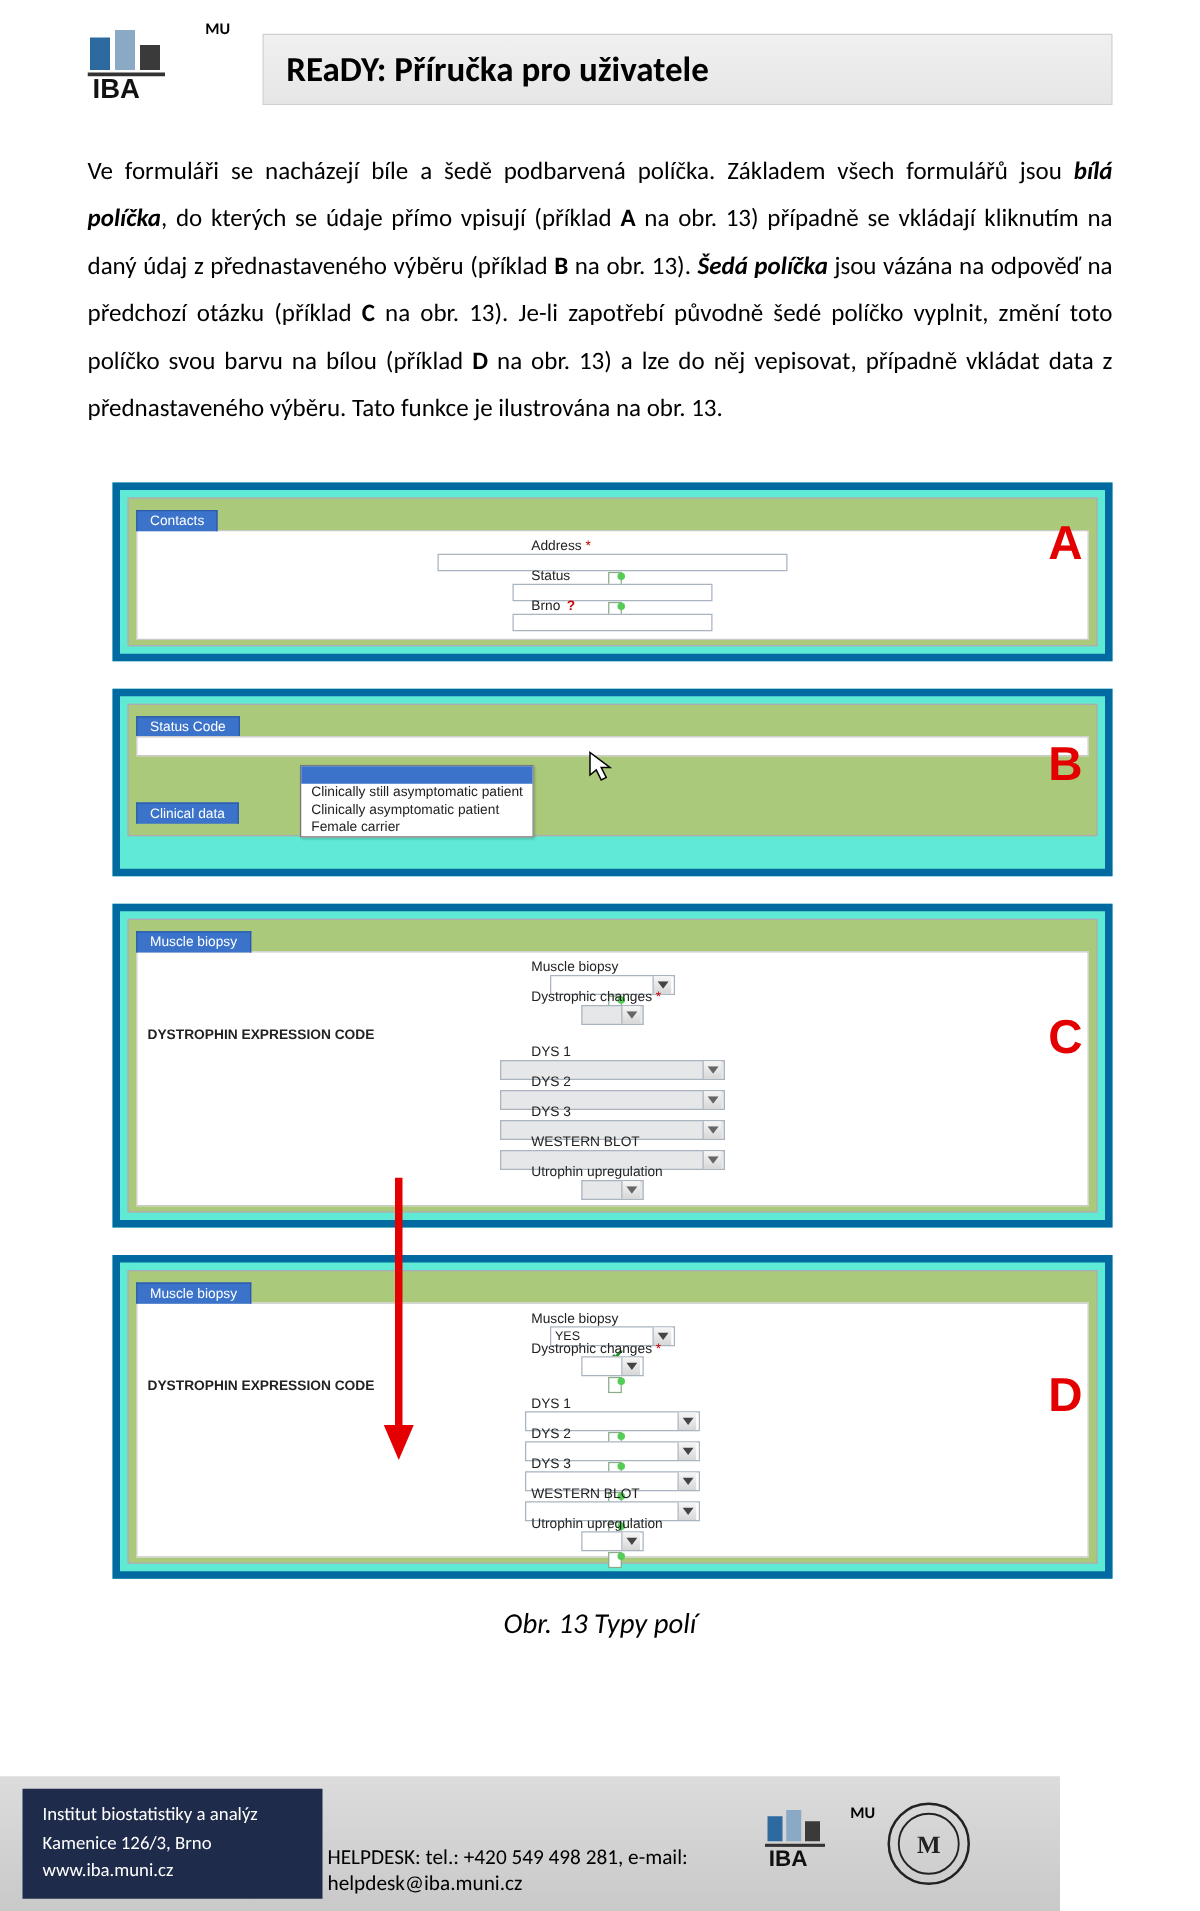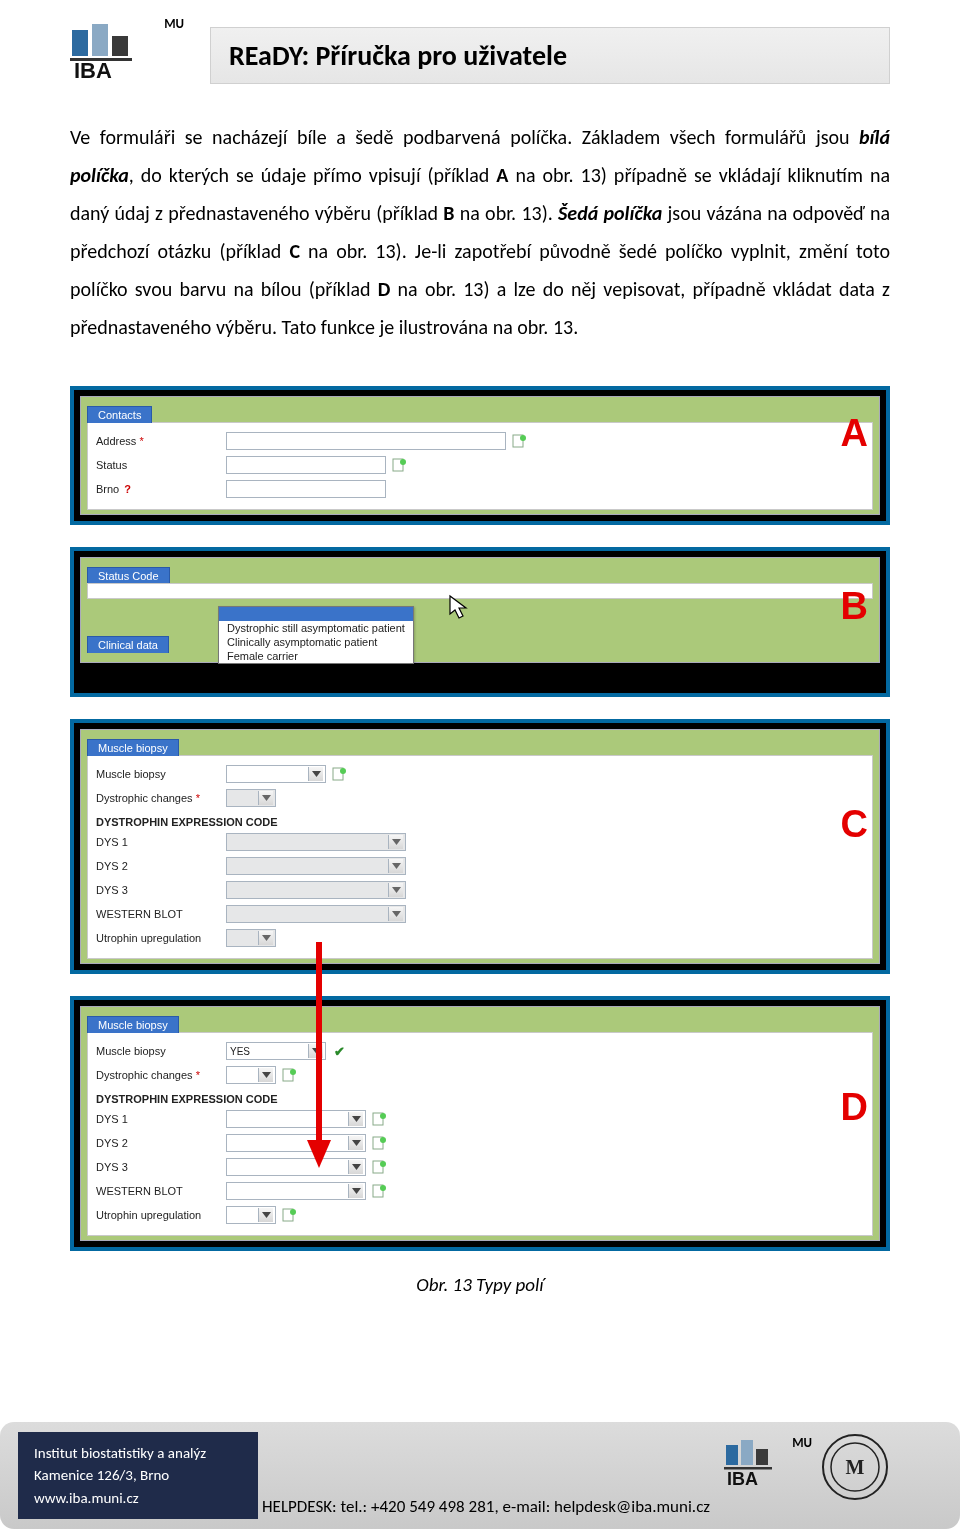--- a/index.html
+++ b/index.html
@@ -40,26 +40,27 @@
     font-size: 20px;
     line-height: 1.9;
     text-align: justify;
     margin-bottom: 40px;
   }
   .body-text .bi { font-style: italic; font-weight: bold; }
   .body-text .b { font-weight: bold; }
   
   .panel-wrap {
     position: relative;
-    border: 4px solid #0369a1;
-    background: #000000;
+    border: 6px solid #0369a1;
+    background: #5eead4;
     margin-bottom: 22px;
     font-family: Tahoma, Arial, sans-serif;
     font-size: 12px;
     color: #222;
+    margin-left: 20px;
   }
   .panel-inner {
     margin: 6px;
     border: 1px solid #aab;
     background: #abc97a; 
     padding: 8px 6px 4px 6px;
   }
   .panel-body {
     background: #fff;
     border: 1px solid #c9c9c9;
@@ -69,21 +70,21 @@
     display: inline-block;
     background: #3a73c9;
     color: #fff;
     font-size: 11px;
     padding: 2px 10px;
     border: 1px solid #2a5aa8;
     border-bottom: none;
     position: relative;
     top: 1px;
   }
-  .row { display: flex; align-items: center; height: 24px; }
+  .row { display: flex; align-items: center; height: 24px; flex-direction: column; }
   .lbl { width: 130px; font-size: 11px; }
   .lbl .ast { color: #c00; }
   .lbl .q { color: #c00; font-weight: bold; margin-left: 2px;}
   .txt-input {
     height: 18px; width: 160px; border: 1px solid #a9b4c0;
     background: #fff; font-size: 11px; padding: 0 3px;
   }
   .sel {
     height: 18px; border: 1px solid #a9b4c0; background: #fff;
     display: inline-flex; align-items: center; font-size: 10px;
@@ -123,33 +124,32 @@
     left: 304px;
     top: 942px;
     width: 30px;
     height: 228px;
     pointer-events: none;
   }
   
   .fig-caption {
     text-align: center;
     font-style: italic;
-    font-size: 19px;
+    font-size: 23px;
     margin-top: 18px;
   }
   
   .footer {
     position: absolute;
     left: 0; bottom: 0;
-    width: 960px;
+    width: 848px;
     background: linear-gradient(#dcdcdc,#c9c9c9);
     padding: 10px 70px 10px 18px;
     display: flex;
-    align-items: flex-start;
-    border-radius: 14px;
+    align-items: center;
   }
   .footer-block {
     background: #1f2b4a;
     color: #fff;
     font-size: 15px;
     padding: 10px 16px 10px 16px;
     line-height: 1.5;
     min-width: 240px;
   }
   .footer-mid {
@@ -219,21 +219,21 @@
     </div>
     <span class="letter" style="top:22px">A</span>
   </div>
 
   <div class="panel-wrap" style="height:150px;">
     <div class="panel-inner" style="padding-bottom:10px;">
       <span class="tab">Status Code</span>
       <div class="panel-body" style="position:relative; overflow:visible;">
         <div class="dd-popup" style="left:130px; top:22px;">
           <div class="hi">&nbsp;</div>
-          <div>Dystrophic still asymptomatic patient</div>
+          <div>Clinically still asymptomatic patient</div>
           <div>Clinically asymptomatic patient</div>
           <div>Female carrier</div>
         </div>
         <svg class="cursor-svg" style="left:360px; top:10px;" width="24" height="26">
           <polygon points="2,2 2,20 7,16 11,24 15,22 11,14 18,14" fill="#fff" stroke="#000" stroke-width="1.2"></polygon>
         </svg>
       </div>
       <div style="margin-top:36px;">
         <span class="tab">Clinical data</span>
       </div>

